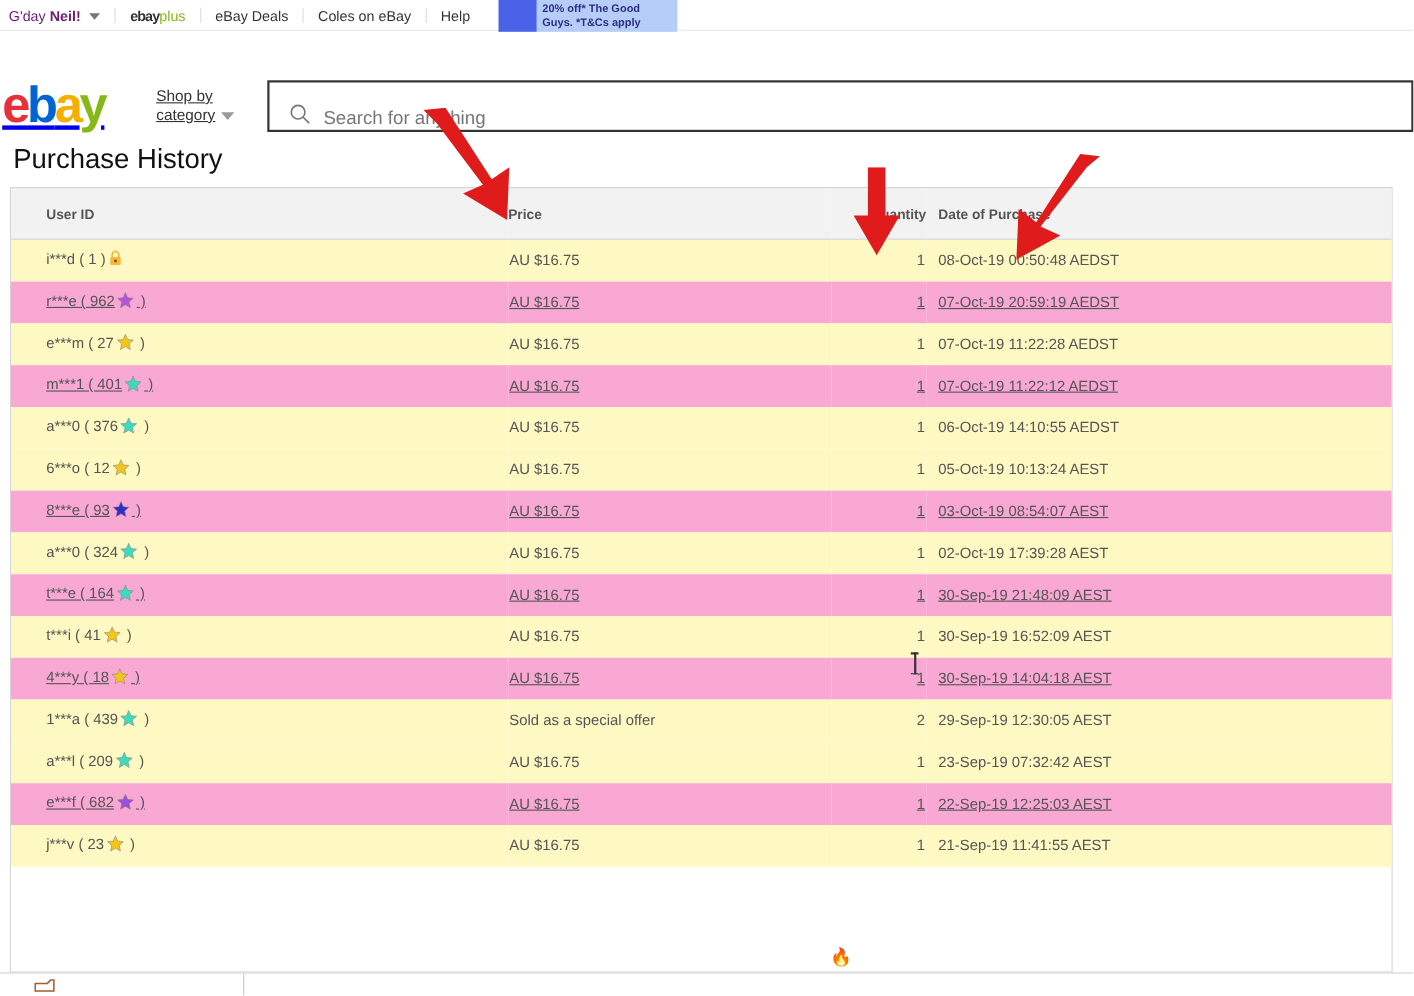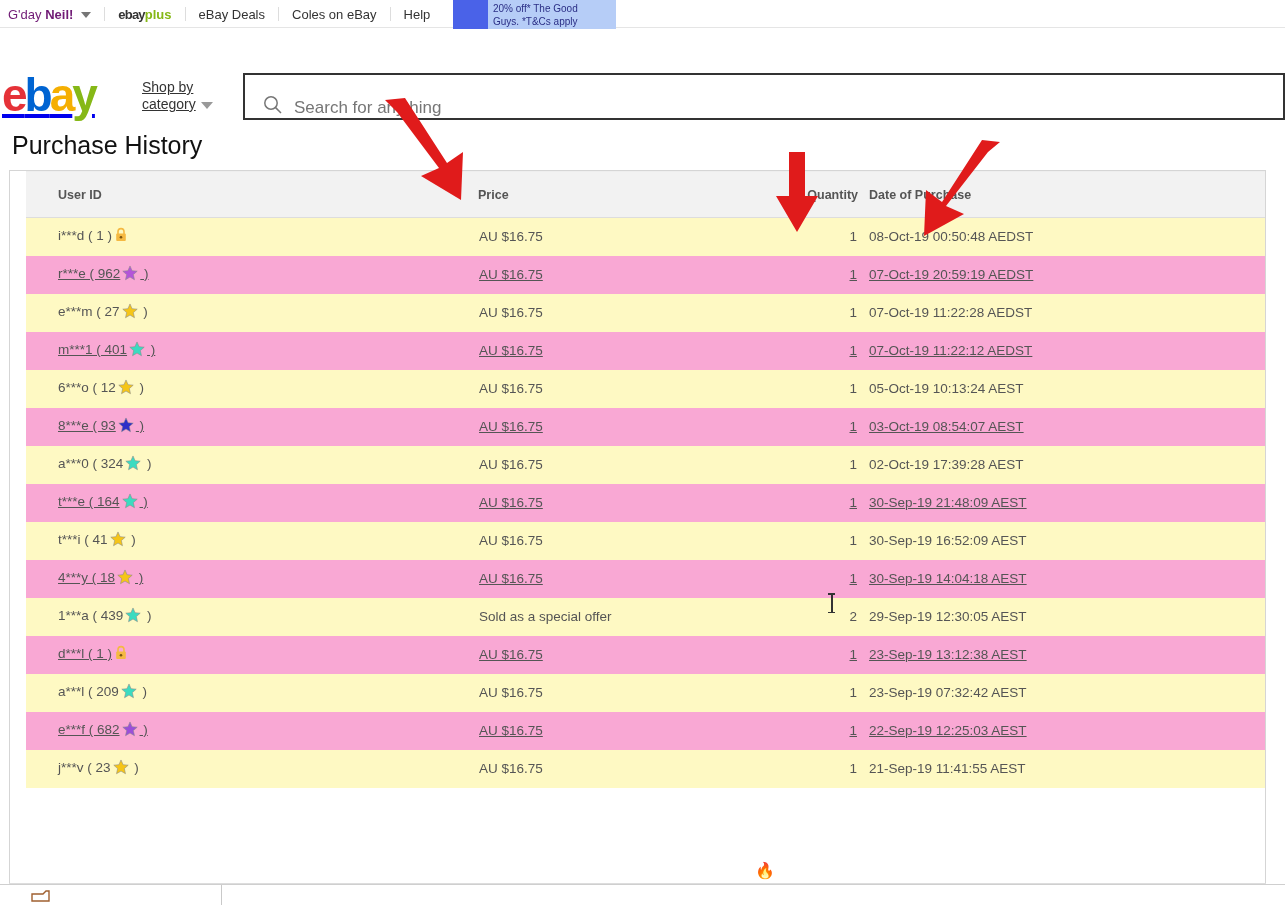--- a/index.html
+++ b/index.html
@@ -24,31 +24,31 @@
   .tb-link { color: #333; text-decoration: none; white-space: nowrap; }
   .tb-greet { font-size: 13px; color:#701a75; margin-right: 4px; }
   .tb-greet b { font-weight: bold; }
   .caret-down {
     display: inline-block; width: 0; height: 0; margin-left: 4px;
     border-left: 5px solid transparent; border-right: 5px solid transparent;
     border-top: 6px solid #767676; vertical-align: middle;
   }
   .tb-sep { width: 1px; height: 14px; background: #ddd; margin: 0 13px; }
   .ebayplus { font-weight: bold; font-size: 13px; letter-spacing: -0.8px; }
-  .ebayplus .plus { color: #86b817; font-weight: bold; letter-spacing: 0; }
+  .ebayplus .plus { color: #86b817; font-weight: normal; letter-spacing: 0; }
 
   
   .promo {
     position: absolute; left: 453px; top: 0; height: 29px; width: 163px;
     display: flex; align-items: stretch; overflow: hidden;
   }
   .promo-left { width: 35px; background: #4a62e8; }
   .promo-right {
     flex: 1; background: #b6cdf7; color: #2b2f86;
-    font-size: 10px; font-weight: normal; line-height: 13px;
+    font-size: 10px; font-weight: bold; line-height: 13px;
     padding: 2px 3px 0 5px; font-family: "Liberation Sans", sans-serif;
   }
 
   
   .header { position: absolute; top: 29px; left: 0; width: 1285px; height: 72px; background:#fff; }
   .ebay-logo {
     position: absolute; left: 2px; top: 46px;
     font-size: 46px; font-weight: bold; letter-spacing: -3px;
     line-height: 40px; font-family: "Liberation Sans", sans-serif;
   }
@@ -77,21 +77,21 @@
 
   
   .page-title {
     position: absolute; left: 12px; top: 114px;
     font-size: 25px; color: #111; font-weight: normal;
   }
 
   
   .card {
     position: absolute; left: 9px; top: 170px; width: 1257px; height: 716px;
-    border: 1px solid #d5d5d5; background: #fff; overflow: hidden; padding-left: 16px;
+    border: 1px solid #d5d5d5; background: #fff; overflow: hidden;
   }
   table.purchase { width: 100%; border-collapse: collapse; table-layout: fixed; }
   table.purchase thead th {
     background: #f2f2f2; height: 46px;
     font-size: 12.5px; font-weight: bold; color: #555;
     text-align: left; padding: 0 0 0 0; vertical-align: middle;
     border-top: 1px solid #eee; border-bottom: 1px solid #ddd;
   }
   .col-user   { width: 452px; padding-left: 32px !important; }
   .col-price  { width: 294px; }
@@ -238,20 +238,28 @@
           </tr>
           <tr class="even">
             <td class="c-user"><span>m***1 ( 401</span><span class="star"><svg width="16" height="16" viewBox="0 0 20 20">
                   <path d="M10 1.2 L12.6 7.1 L19 7.7 L14.2 12 L15.6 18.4 L10 15.1 L4.4 18.4 L5.8 12 L1 7.7 L7.4 7.1 Z" fill="#3cdbc0" stroke="#888" stroke-width="0.7"></path>
                 </svg></span><span> )</span></td>
             <td class="c-price">AU $16.75</td>
             <td class="c-qty">1</td>
             <td class="c-date">07-Oct-19 11:22:12 AEDST</td>
           </tr>
           <tr class="odd">
+            <td class="c-user"><span>a***0 ( 376</span><span class="star"><svg width="16" height="16" viewBox="0 0 20 20">
+                  <path d="M10 1.2 L12.6 7.1 L19 7.7 L14.2 12 L15.6 18.4 L10 15.1 L4.4 18.4 L5.8 12 L1 7.7 L7.4 7.1 Z" fill="#3cdbc0" stroke="#888" stroke-width="0.7"></path>
+                </svg></span><span> )</span></td>
+            <td class="c-price">AU $16.75</td>
+            <td class="c-qty">1</td>
+            <td class="c-date">06-Oct-19 14:10:55 AEDST</td>
+          </tr>
+          <tr class="odd">
             <td class="c-user"><span>6***o ( 12</span><span class="star"><svg width="16" height="16" viewBox="0 0 20 20">
                   <path d="M10 1.2 L12.6 7.1 L19 7.7 L14.2 12 L15.6 18.4 L10 15.1 L4.4 18.4 L5.8 12 L1 7.7 L7.4 7.1 Z" fill="#f5c518" stroke="#888" stroke-width="0.7"></path>
                 </svg></span><span> )</span></td>
             <td class="c-price">AU $16.75</td>
             <td class="c-qty">1</td>
             <td class="c-date">05-Oct-19 10:13:24 AEST</td>
           </tr>
           <tr class="even">
             <td class="c-user"><span>8***e ( 93</span><span class="star"><svg width="16" height="16" viewBox="0 0 20 20">
                   <path d="M10 1.2 L12.6 7.1 L19 7.7 L14.2 12 L15.6 18.4 L10 15.1 L4.4 18.4 L5.8 12 L1 7.7 L7.4 7.1 Z" fill="#2f2fc8" stroke="#888" stroke-width="0.7"></path>
@@ -292,30 +300,20 @@
             <td class="c-qty">1</td>
             <td class="c-date">30-Sep-19 14:04:18 AEST</td>
           </tr>
           <tr class="odd">
             <td class="c-user"><span>1***a ( 439</span><span class="star"><svg width="16" height="16" viewBox="0 0 20 20">
                   <path d="M10 1.2 L12.6 7.1 L19 7.7 L14.2 12 L15.6 18.4 L10 15.1 L4.4 18.4 L5.8 12 L1 7.7 L7.4 7.1 Z" fill="#3cdbc0" stroke="#888" stroke-width="0.7"></path>
                 </svg></span><span> )</span></td>
             <td class="c-price">Sold as a special offer</td>
             <td class="c-qty">2</td>
             <td class="c-date">29-Sep-19 12:30:05 AEST</td>
-          </tr>
-          <tr class="even">
-            <td class="c-user"><span>d***l ( 1 )</span><span class="lock-icon"><svg width="14" height="16" viewBox="0 0 14 16">
-                  <path d="M4 7 V4.6 a3 3 0 0 1 6 0 V7" fill="none" stroke="#f5b942" stroke-width="1.6"></path>
-                  <rect x="2.2" y="6.6" width="9.6" height="7.4" rx="1" fill="#f5b942"></rect>
-                  <circle cx="7" cy="10.3" r="1.3" fill="#7a5510"></circle>
-                </svg></span><span></span></td>
-            <td class="c-price">AU $16.75</td>
-            <td class="c-qty">1</td>
-            <td class="c-date">23-Sep-19 13:12:38 AEST</td>
           </tr>
           <tr class="odd">
             <td class="c-user"><span>a***l ( 209</span><span class="star"><svg width="16" height="16" viewBox="0 0 20 20">
                   <path d="M10 1.2 L12.6 7.1 L19 7.7 L14.2 12 L15.6 18.4 L10 15.1 L4.4 18.4 L5.8 12 L1 7.7 L7.4 7.1 Z" fill="#3cdbc0" stroke="#888" stroke-width="0.7"></path>
                 </svg></span><span> )</span></td>
             <td class="c-price">AU $16.75</td>
             <td class="c-qty">1</td>
             <td class="c-date">23-Sep-19 07:32:42 AEST</td>
           </tr>
           <tr class="even">

